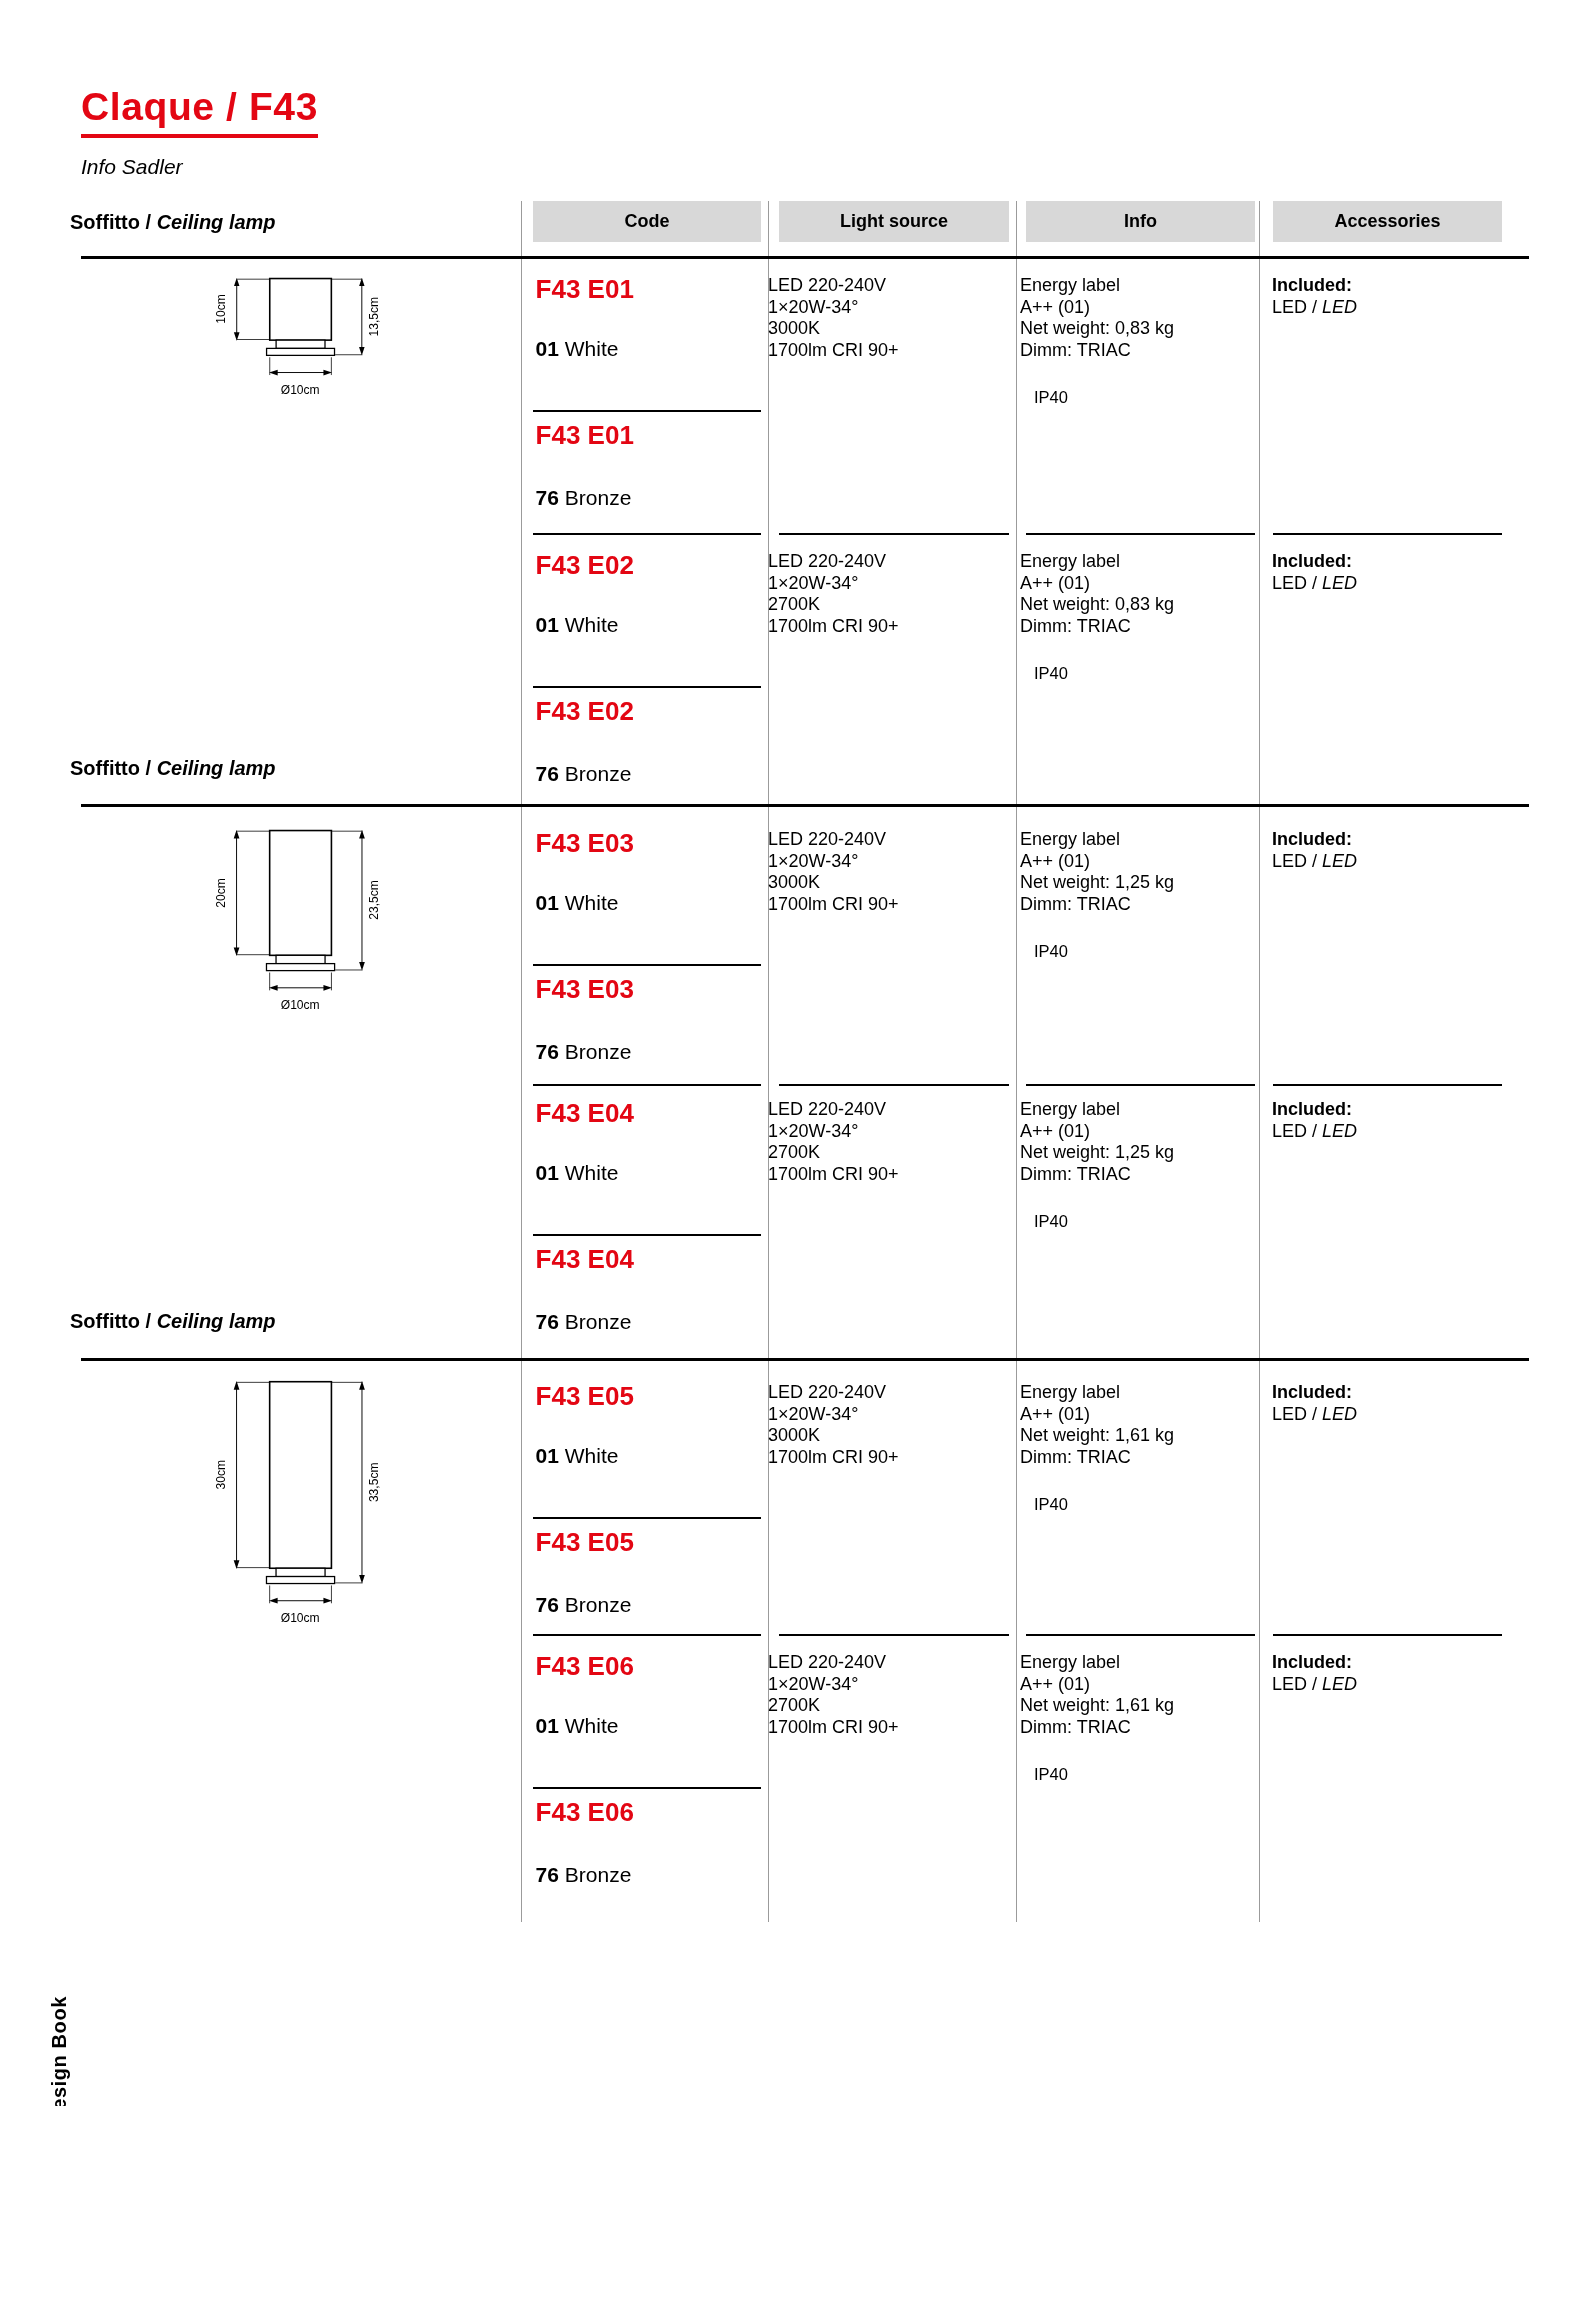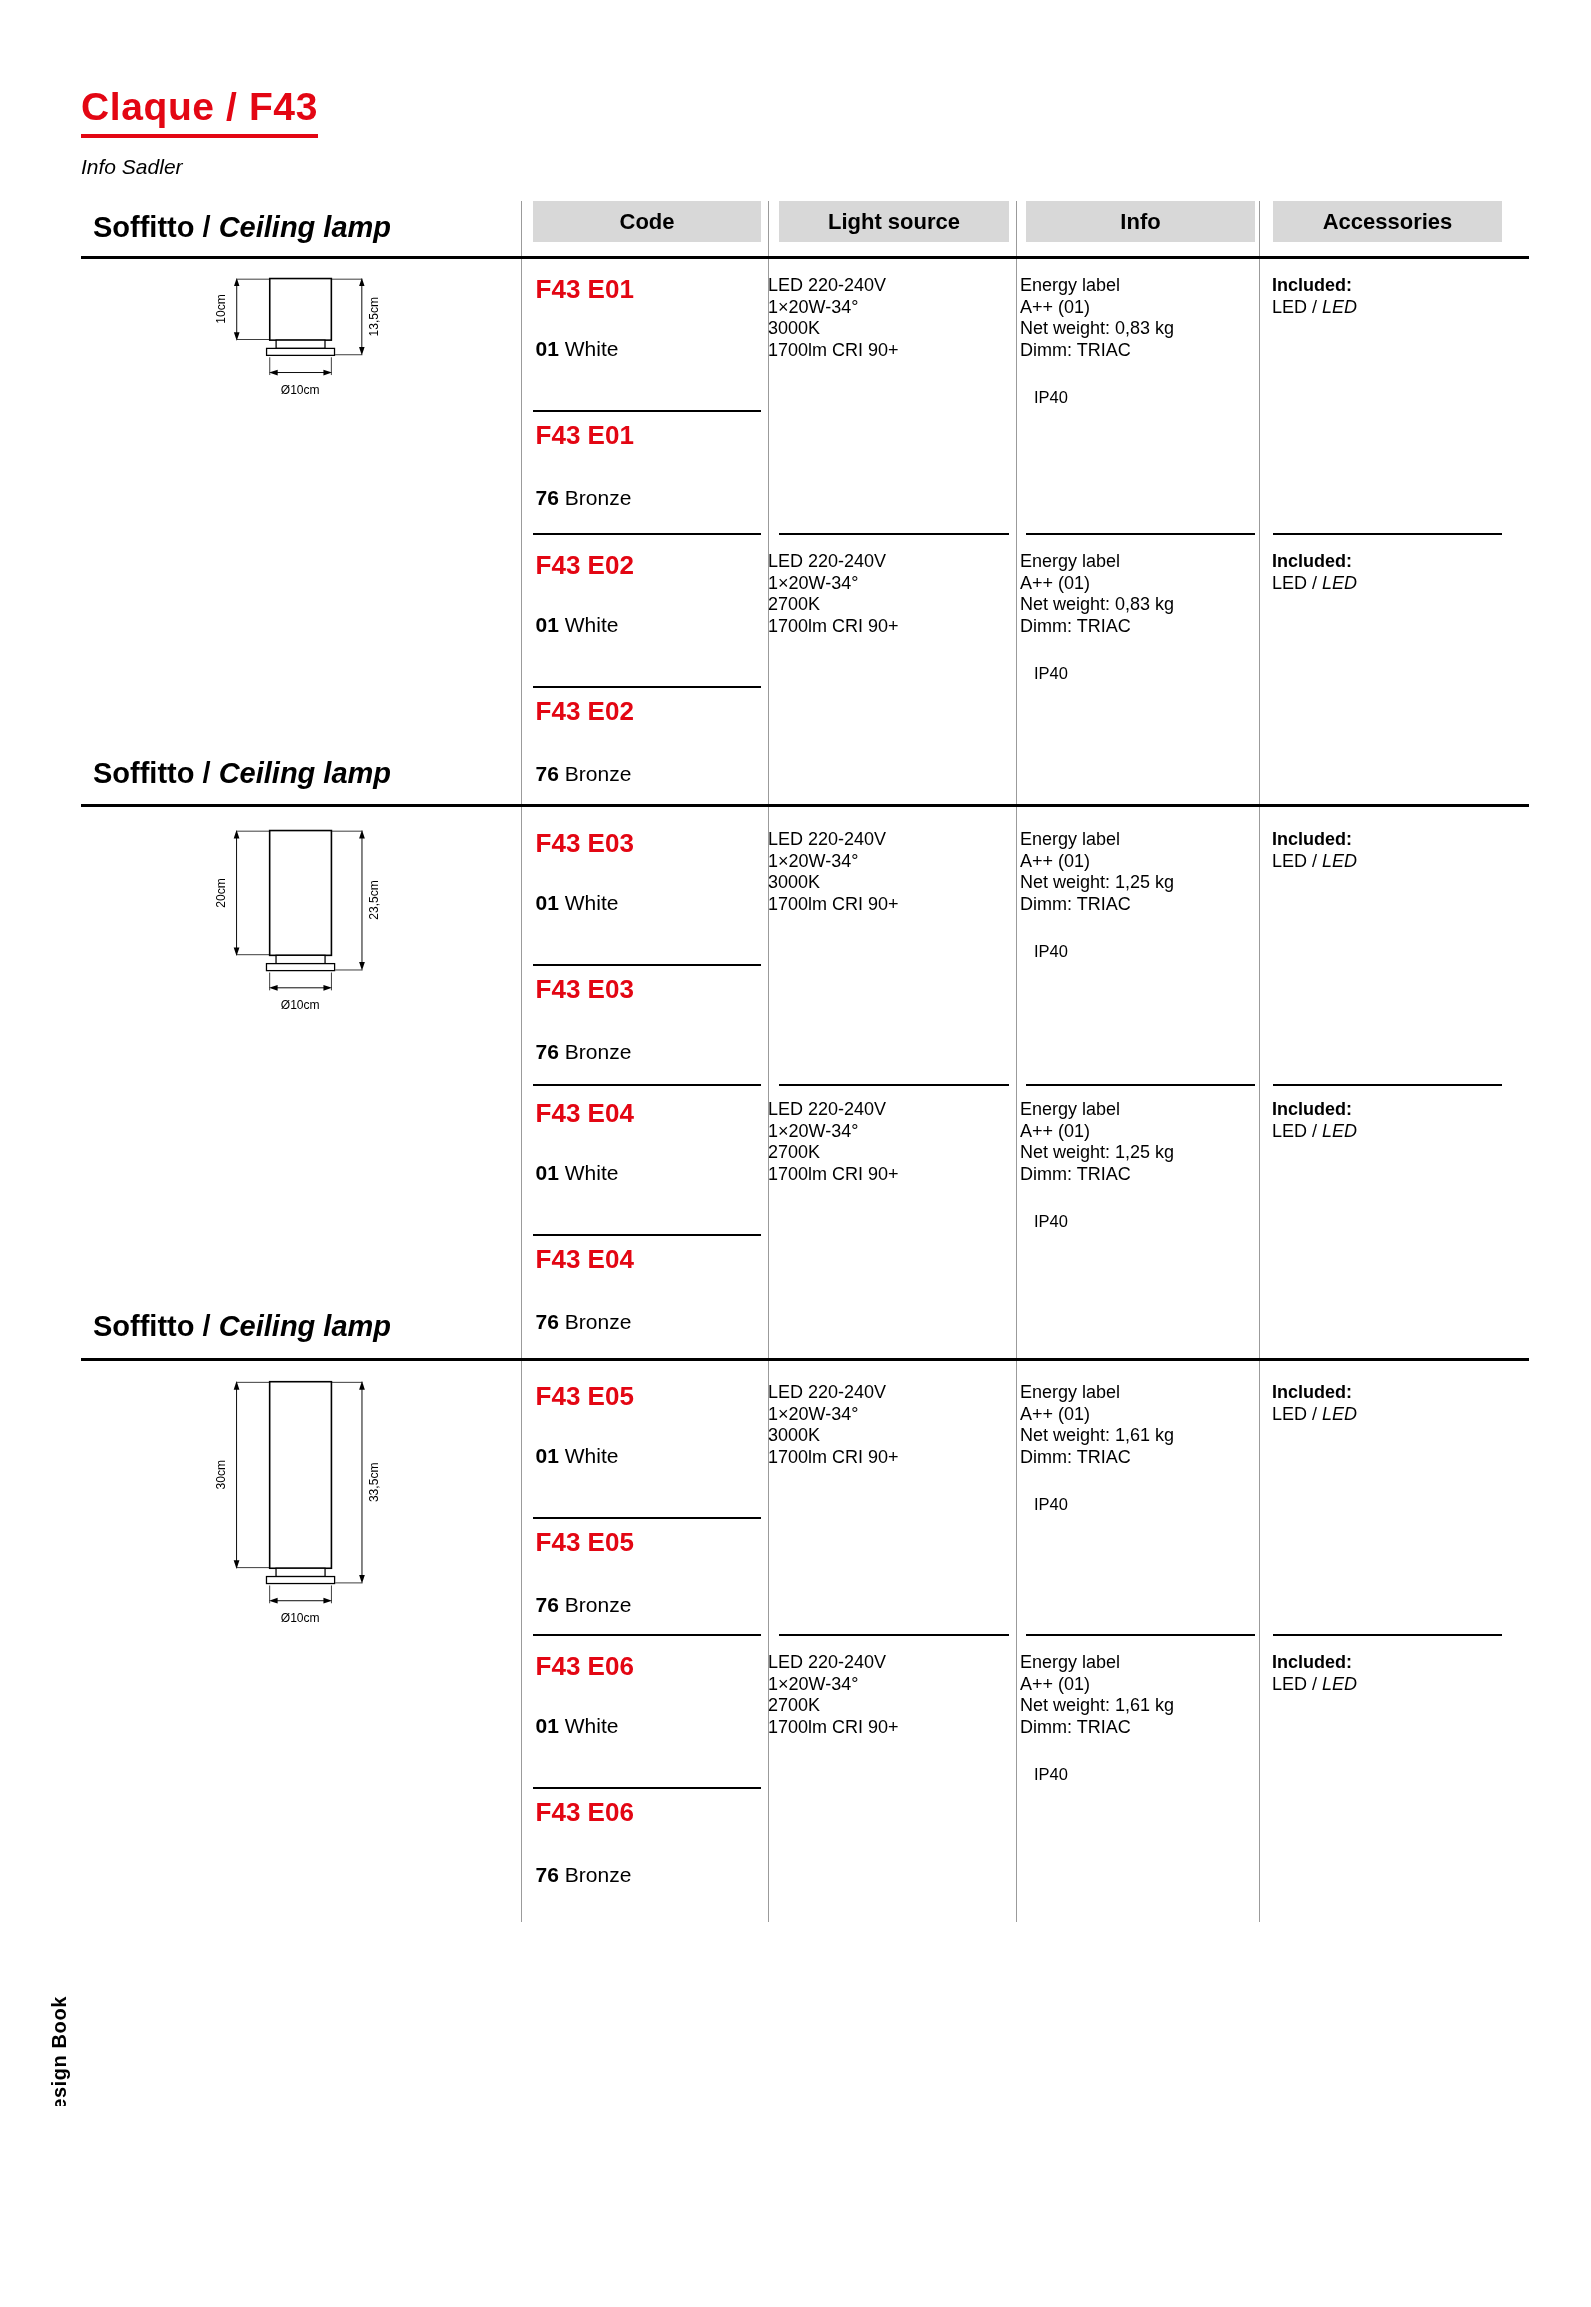--- a/index.html
+++ b/index.html
@@ -9,25 +9,25 @@
     position:relative; width:1591px; height:2106px; background:#fff;
     font-family:"Liberation Sans", sans-serif; color:#000; overflow:hidden;
   }
   .title {
     position:absolute; left:81px; top:85px;
     font-size:39px; font-weight:bold; color:var(--red);
     padding-bottom:5.1px; border-bottom:4.5px solid var(--red); letter-spacing:0.6px;
     white-space:nowrap;
   }
   .designer { position:absolute; left:81px; top:155px; font-size:21px; font-style:italic; }
-  .seclabel { position:absolute; left:93px; font-size:29px; font-weight:bold; white-space:nowrap; }
+  .seclabel { position:absolute; left:70px; font-size:20px; font-weight:bold; white-space:nowrap; }
   .seclabel .bi { font-style:italic; }
   .colhead {
     position:absolute; top:201px; height:41px; background:#d8d8d8;
-    font-size:22px; font-weight:bold; text-align:center; line-height:41px;
+    font-size:18px; font-weight:bold; text-align:center; line-height:41px;
   }
   .vline { position:absolute; top:201px; height:1721px; width:1.3px; background:var(--divider); }
   .hline { position:absolute; left:81px; width:1448px; height:2.5px; background:#000; }
   .rowsep { position:absolute; height:1.9px; background:#000; }
   .group {
     position:absolute; left:521px; width:1008px;
     display:grid; grid-template-columns:247px 248px 244px 269px;
   }
   .cell { position:relative; }
   .code-cell { height:261px; }

